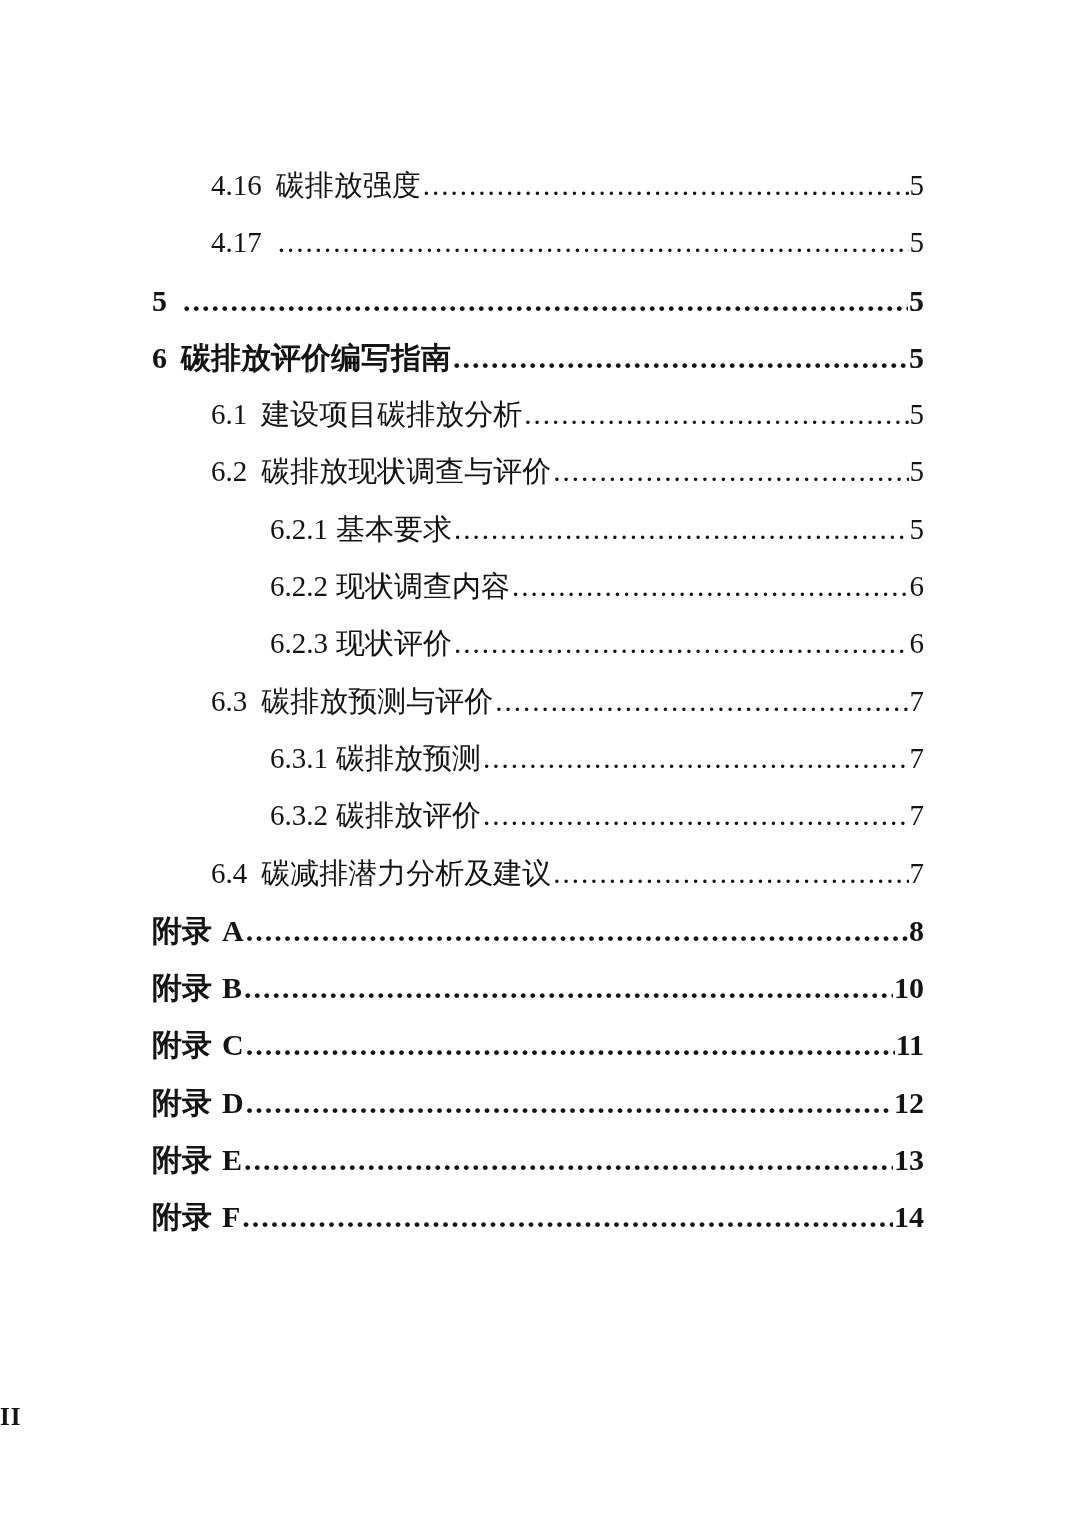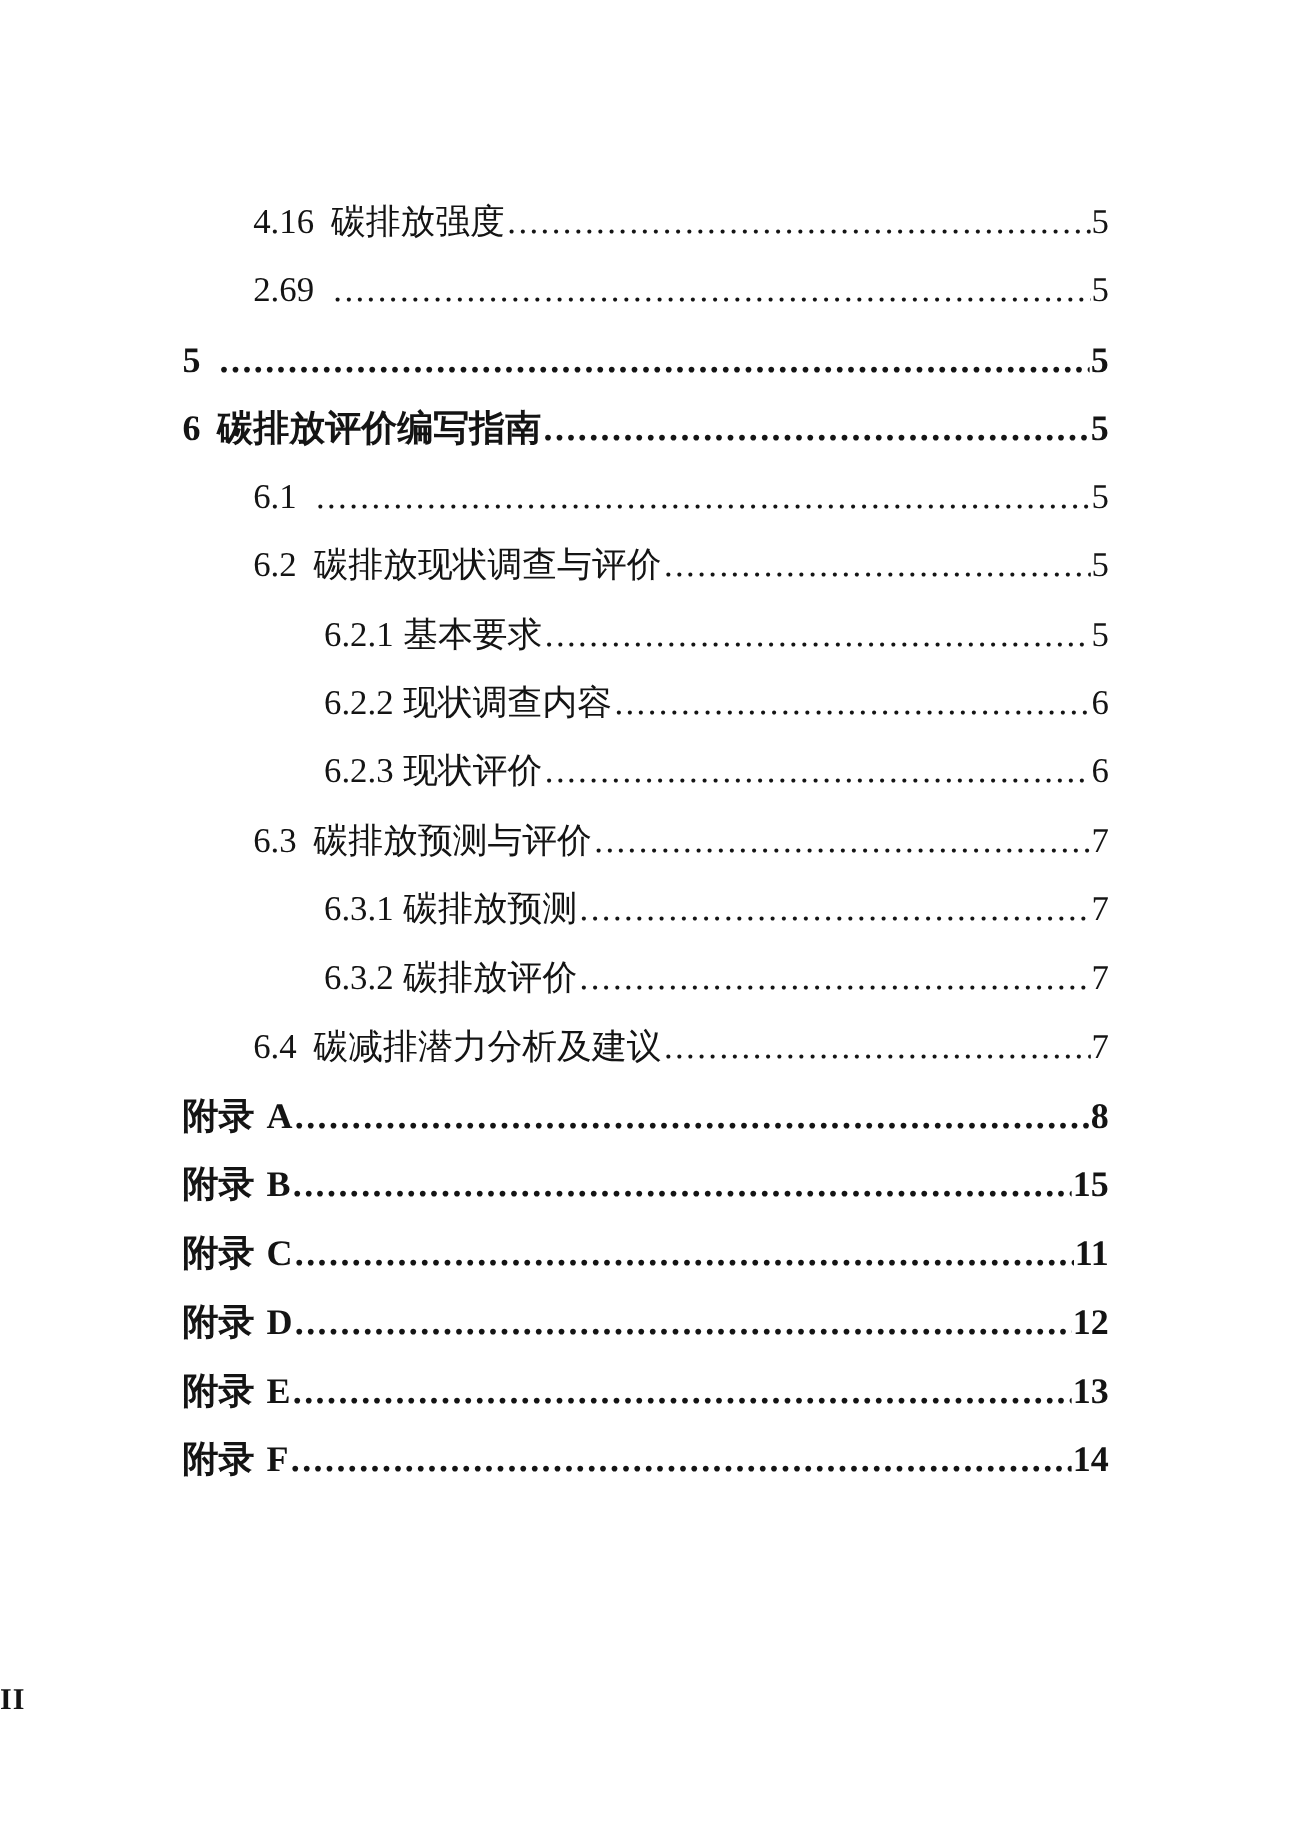--- a/index.html
+++ b/index.html
@@ -72,37 +72,38 @@
 
 <div class="page">
   <div class="toc-list">
       <div class="row level1">
         <span class="num">4.16</span>
         <span class="title">碳排放强度</span>
         <span class="dots"></span>
         <span class="pg">5</span>
       </div>
       <div class="row level1">
-        <span class="num">2.69</span>
+        <span class="num">4.17</span>
         <span class="dots"></span>
         <span class="pg">5</span>
       </div>
       <div class="row level0 bold">
         <span class="num">5</span>
         <span class="dots"></span>
         <span class="pg">5</span>
       </div>
       <div class="row level0 bold">
         <span class="num">6</span>
         <span class="title">碳排放评价编写指南</span>
         <span class="dots"></span>
         <span class="pg">5</span>
       </div>
       <div class="row level1">
         <span class="num">6.1</span>
+        <span class="title">建设项目碳排放分析</span>
         <span class="dots"></span>
         <span class="pg">5</span>
       </div>
       <div class="row level1">
         <span class="num">6.2</span>
         <span class="title">碳排放现状调查与评价</span>
         <span class="dots"></span>
         <span class="pg">5</span>
       </div>
       <div class="row level2">
@@ -150,21 +151,21 @@
       <div class="row level0 bold appendix">
         <span class="num">附录</span>
         <span class="title">A</span>
         <span class="dots"></span>
         <span class="pg">8</span>
       </div>
       <div class="row level0 bold appendix">
         <span class="num">附录</span>
         <span class="title">B</span>
         <span class="dots"></span>
-        <span class="pg">15</span>
+        <span class="pg">10</span>
       </div>
       <div class="row level0 bold appendix">
         <span class="num">附录</span>
         <span class="title">C</span>
         <span class="dots"></span>
         <span class="pg">11</span>
       </div>
       <div class="row level0 bold appendix">
         <span class="num">附录</span>
         <span class="title">D</span>

